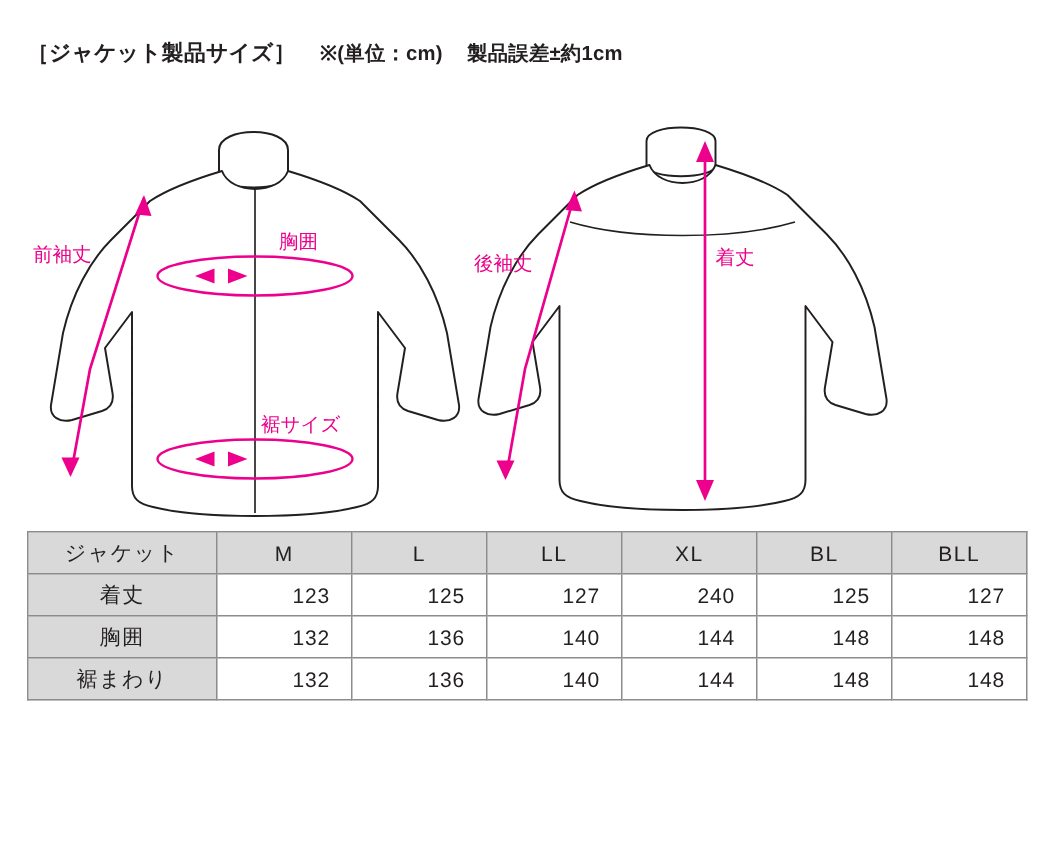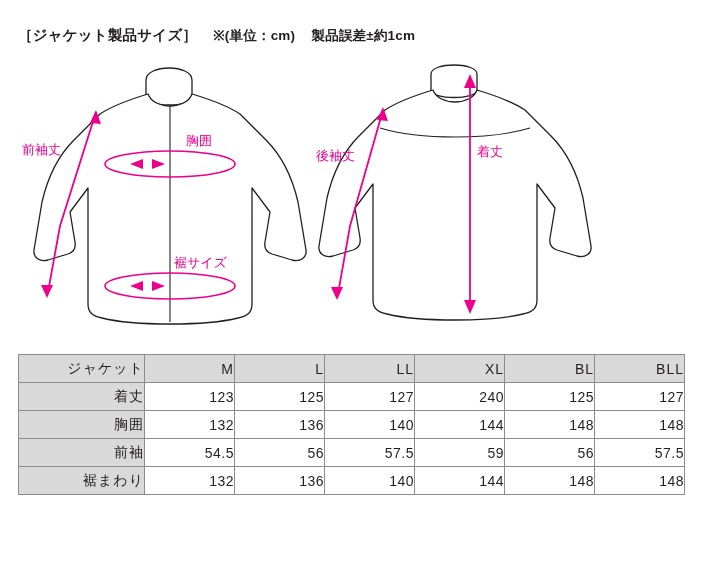--- a/index.html
+++ b/index.html
@@ -36,37 +36,37 @@
     font-size: 13.5px;
   }
   .title-row .t-tol {
     margin-left: 12px;
     font-size: 13.5px;
   }
   
   #illus {
     position: absolute;
     left: 0;
-    top: 36px;
+    top: 56px;
     width: 701px;
     height: 300px;
   }
   
   #size-table {
     position: absolute;
     left: 18px;
     top: 354px;
     width: 666px;
     border-collapse: collapse;
     table-layout: fixed;
   }
   #size-table th, #size-table td {
     border: 1px solid #8c8c8c;
     height: 27px;
-    text-align: right;
+    text-align: center;
     vertical-align: middle;
     font-size: 14px;
     font-family: "Liberation Sans", sans-serif;
     padding: 0;
   }
   #size-table thead th {
     background: #d9d9d9;
     font-weight: normal;
     letter-spacing: 1px;
   }
@@ -241,29 +241,20 @@
       <tr>
         <th>胸囲</th>
         <td>132</td>
         <td>136</td>
         <td>140</td>
         <td>144</td>
         <td>148</td>
         <td>148</td>
       </tr>
       <tr>
-        <th>前袖</th>
-        <td>54.5</td>
-        <td>56</td>
-        <td>57.5</td>
-        <td>59</td>
-        <td>56</td>
-        <td>57.5</td>
-      </tr>
-      <tr>
         <th>裾まわり</th>
         <td>132</td>
         <td>136</td>
         <td>140</td>
         <td>144</td>
         <td>148</td>
         <td>148</td>
       </tr>
     </tbody>
   </table>

